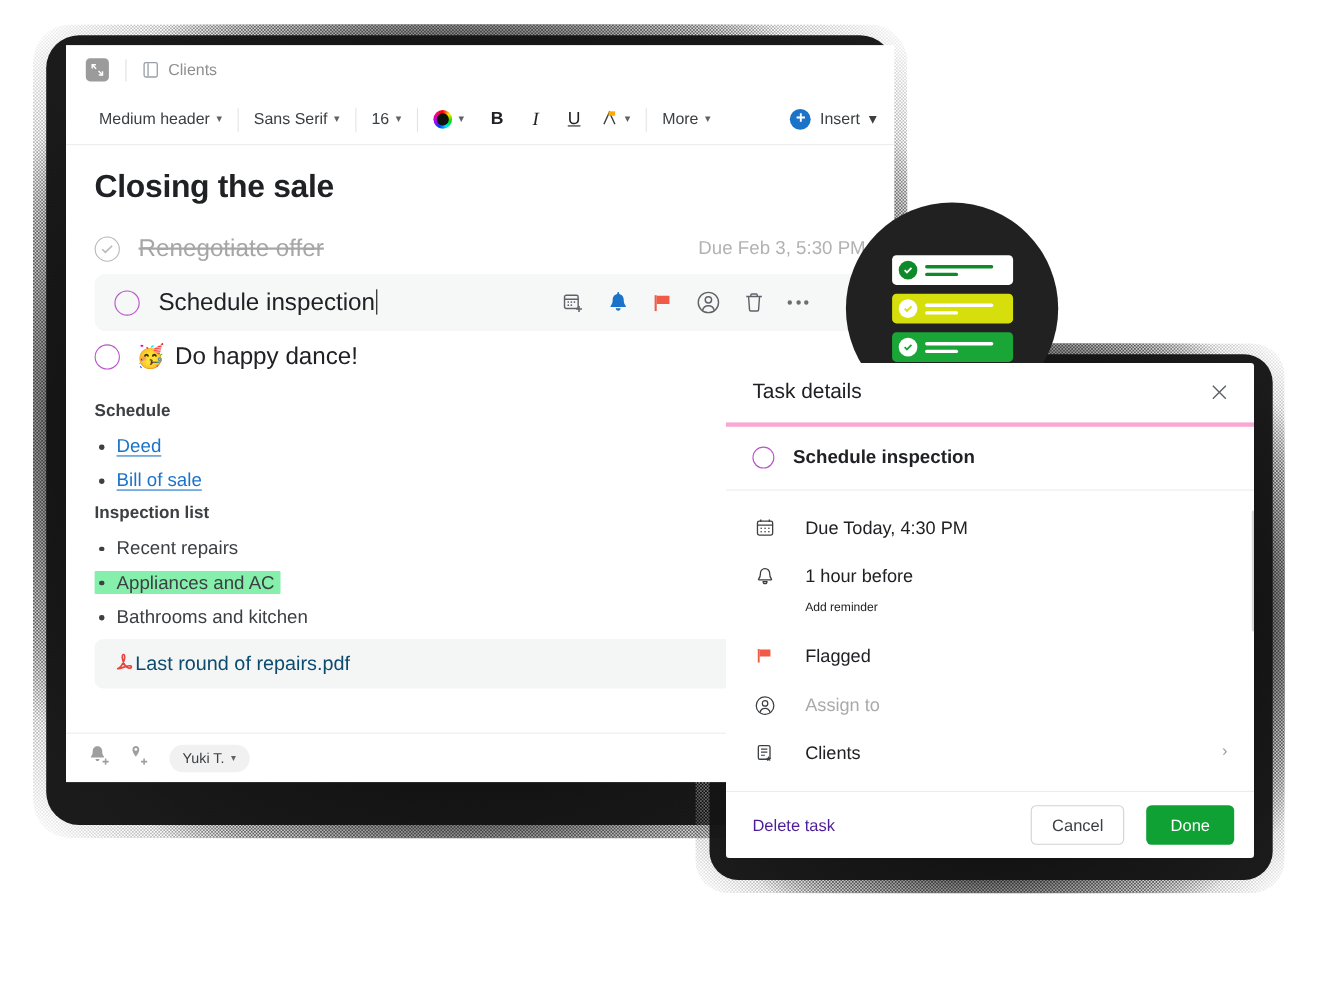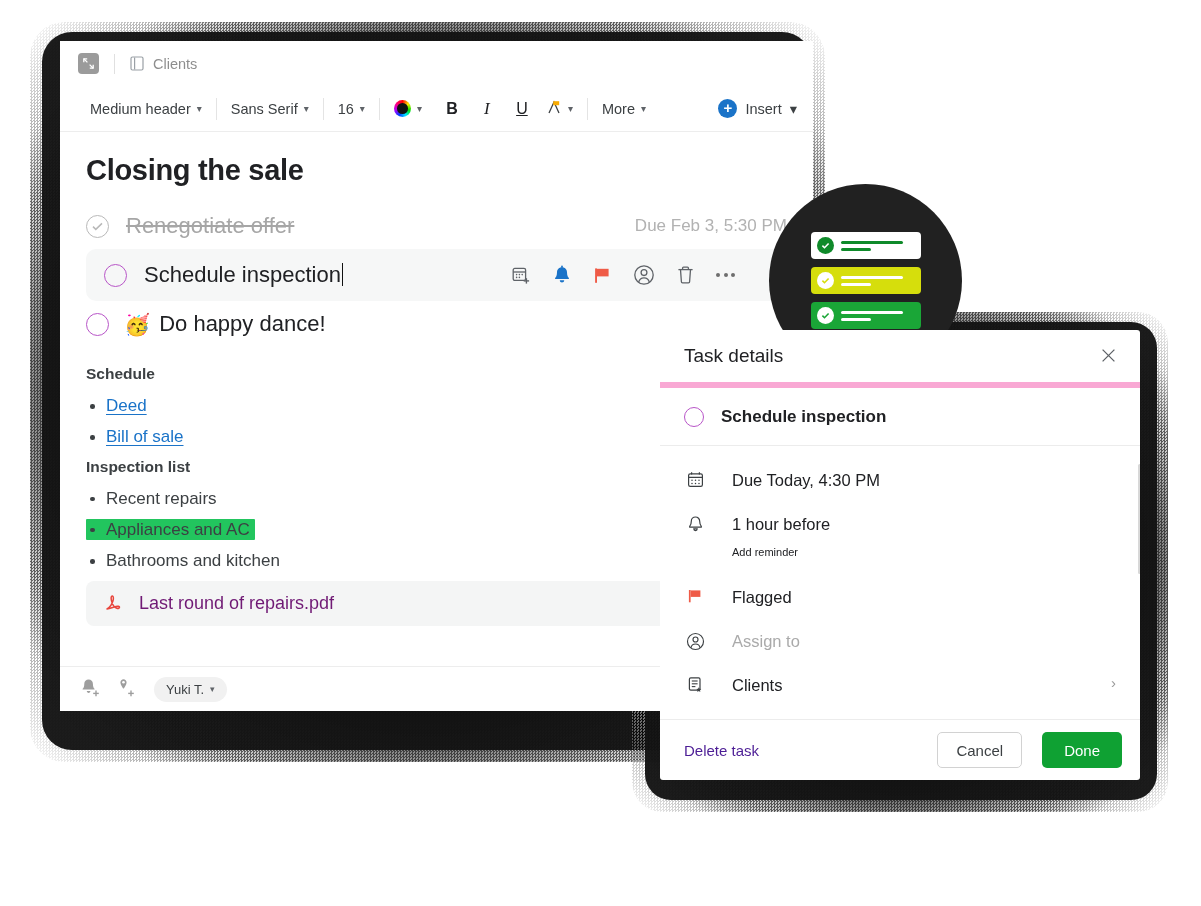--- a/index.html
+++ b/index.html
@@ -274,39 +274,38 @@
     left: 4px; top: 9px;
     width: 4.5px; height: 4.5px;
     border-radius: 50%;
     background: #3c4043;
   }
   .bullets a {
     color: #1a73c8;
     text-decoration: underline;
     text-underline-offset: 2.5px;
   }
-  .bullets li.hl { background: #22c55e; display: inline-block; padding-right: 5px; border-radius:1px;}
+  .bullets li.hl { background: #86efac; display: inline-block; padding-right: 5px; border-radius:1px;}
   .bullets li.hl::before { background: #3c4043; }
 
   
   .attach {
     margin: 6px 26px 0 26px;
     height: 45px;
     background: #f4f5f5;
     border-radius: 8px;
     display: flex;
     align-items: center;
     padding: 0 18px;
     box-sizing: border-box;
     width: 693px;
   }
   .attach-name {
-    margin-left: 16px;
     font-size: 18px;
-    color: #701a75;
+    color: #0c4a6e;
   }
 
   
   .statusbar {
     position: absolute;
     left: 0; right: 0; bottom: 0;
     height: 45px;
     border-top: 1px solid #ededed;
     display: flex;
     align-items: center;
@@ -376,21 +375,21 @@
     border-radius: 3px;
     z-index: 50;
     display: flex;
     flex-direction: column;
     overflow: hidden;
   }
   .dlg-header {
     height: 59px;
     display: flex; align-items: center;
     padding: 0 22px 0 24px;
-    border-bottom: 6px solid #f9a8d4;
+    border-bottom: 4px solid #f9a8d4;
     box-sizing: border-box;
   }
   .dlg-title {
     font-size: 19px;
     color: #202124;
     font-weight: 400;
   }
   .dlg-close {
     margin-left: auto;
     color: #5f6368;

